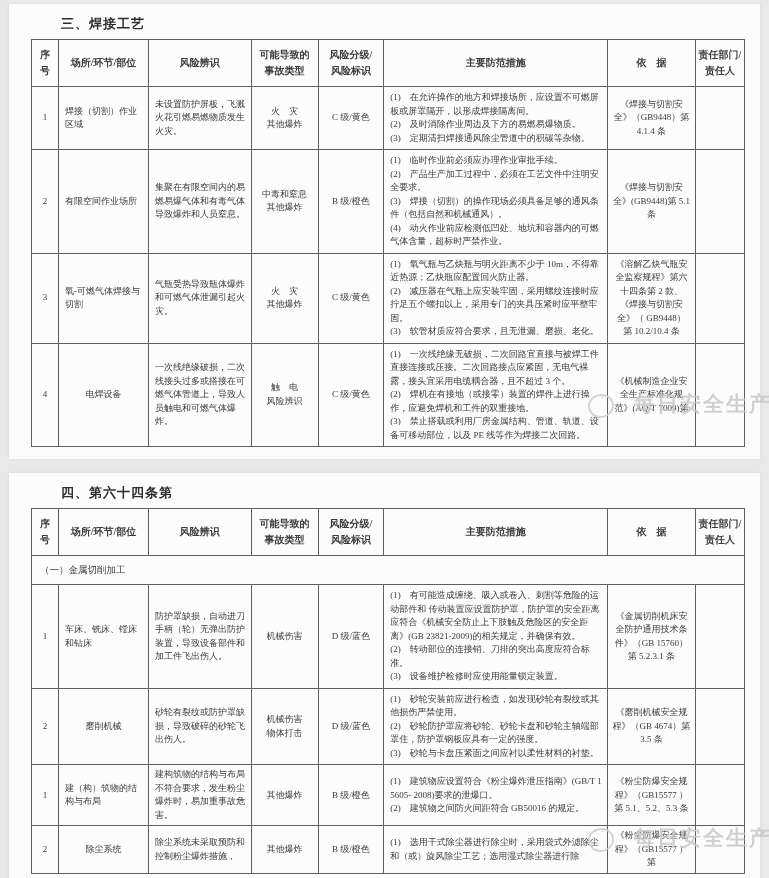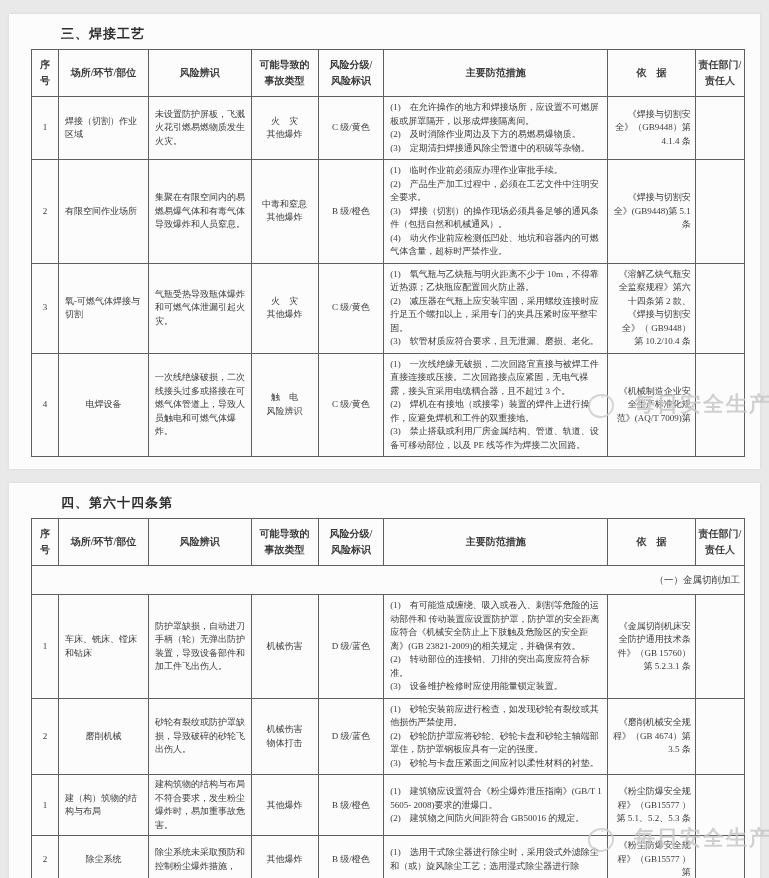--- a/index.html
+++ b/index.html
@@ -4,21 +4,21 @@
 <style>
   * { margin:0; padding:0; box-sizing:border-box; }
   html,body { background:#e8e8e8; }
   .page {
     position:relative; width:769px; height:878px; margin:0 auto;
     background:#e9e9e9; overflow:hidden;
     font-family:"Liberation Serif","DejaVu Serif",serif;
     color:#3b3b3b;
   }
   .panel {
-    margin:14px 9px; background:#fcfcfc;
+    margin:4px 9px; background:#fcfcfc;
     padding:9px 14px 12px 22px;
     box-shadow:0 0 3px rgba(0,0,0,0.08);
   }
   .panel1 { margin-bottom:14px; }
   .sec-title {
     font-size:13px; font-weight:bold; color:#2e2e2e;
     margin:2px 0 6px 30px; letter-spacing:1px;
   }
   table.doc-table {
     width:714px; border-collapse:collapse; table-layout:fixed;
@@ -29,23 +29,23 @@
     white-space:pre-line; word-break:break-all;
   }
   .doc-table th {
     font-size:10px; font-weight:bold; padding:7px 2px; text-align:center;
     line-height:1.6;
   }
   .doc-table td { padding:3px 4px; }
   td.c { text-align:center; padding:3px 2px; }
   td.lt { text-align:left; padding:3px 4px 3px 6px; }
   td.measures { text-align:left; padding:4px 5px 4px 6px; }
-  td.basis { text-align:right; padding:3px 4px; }
+  td.basis { text-align:center; padding:3px 4px; }
   td.section-row {
-    text-align:right; padding:7px 4px 7px 8px; font-size:9.5px;
+    text-align:left; padding:7px 4px 7px 8px; font-size:9.5px;
   }
   .watermark {
     position:absolute; display:flex; align-items:center; gap:18px;
     color:#c6c6c6; opacity:0.8; font-size:21px; font-weight:bold;
     letter-spacing:2px; white-space:nowrap; z-index:5; pointer-events:none;
   }
   .wm-logo {
     display:inline-block; width:30px; height:26px; position:relative;
   }
   .wm-logo:before {

